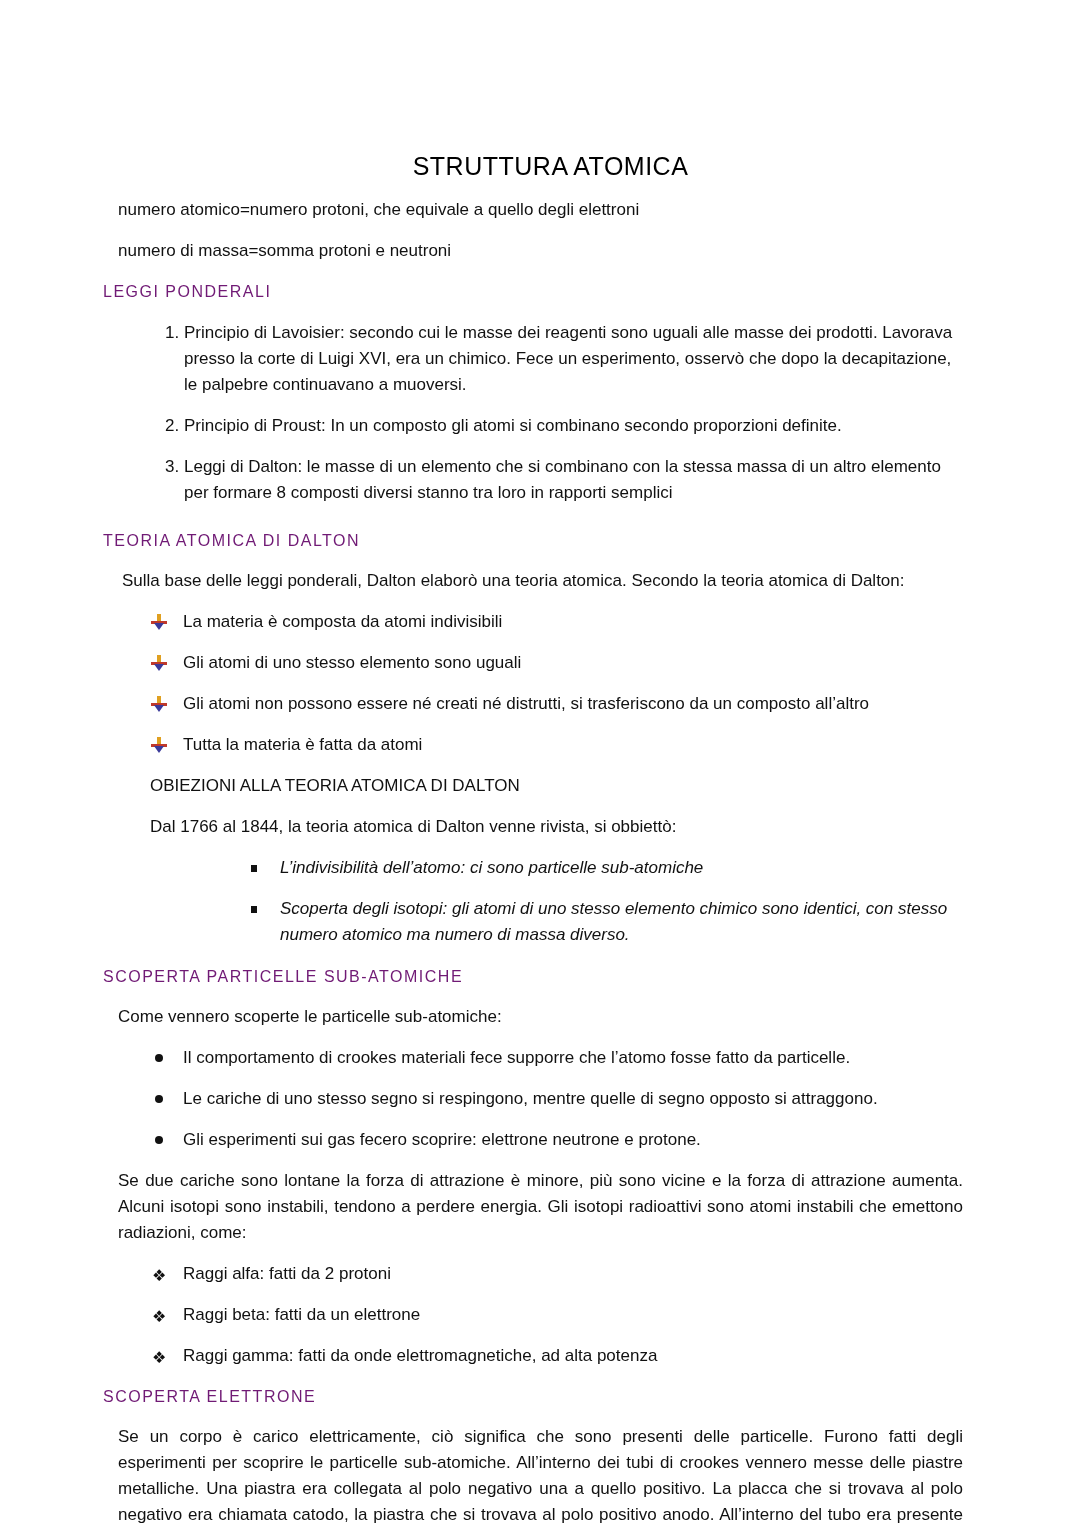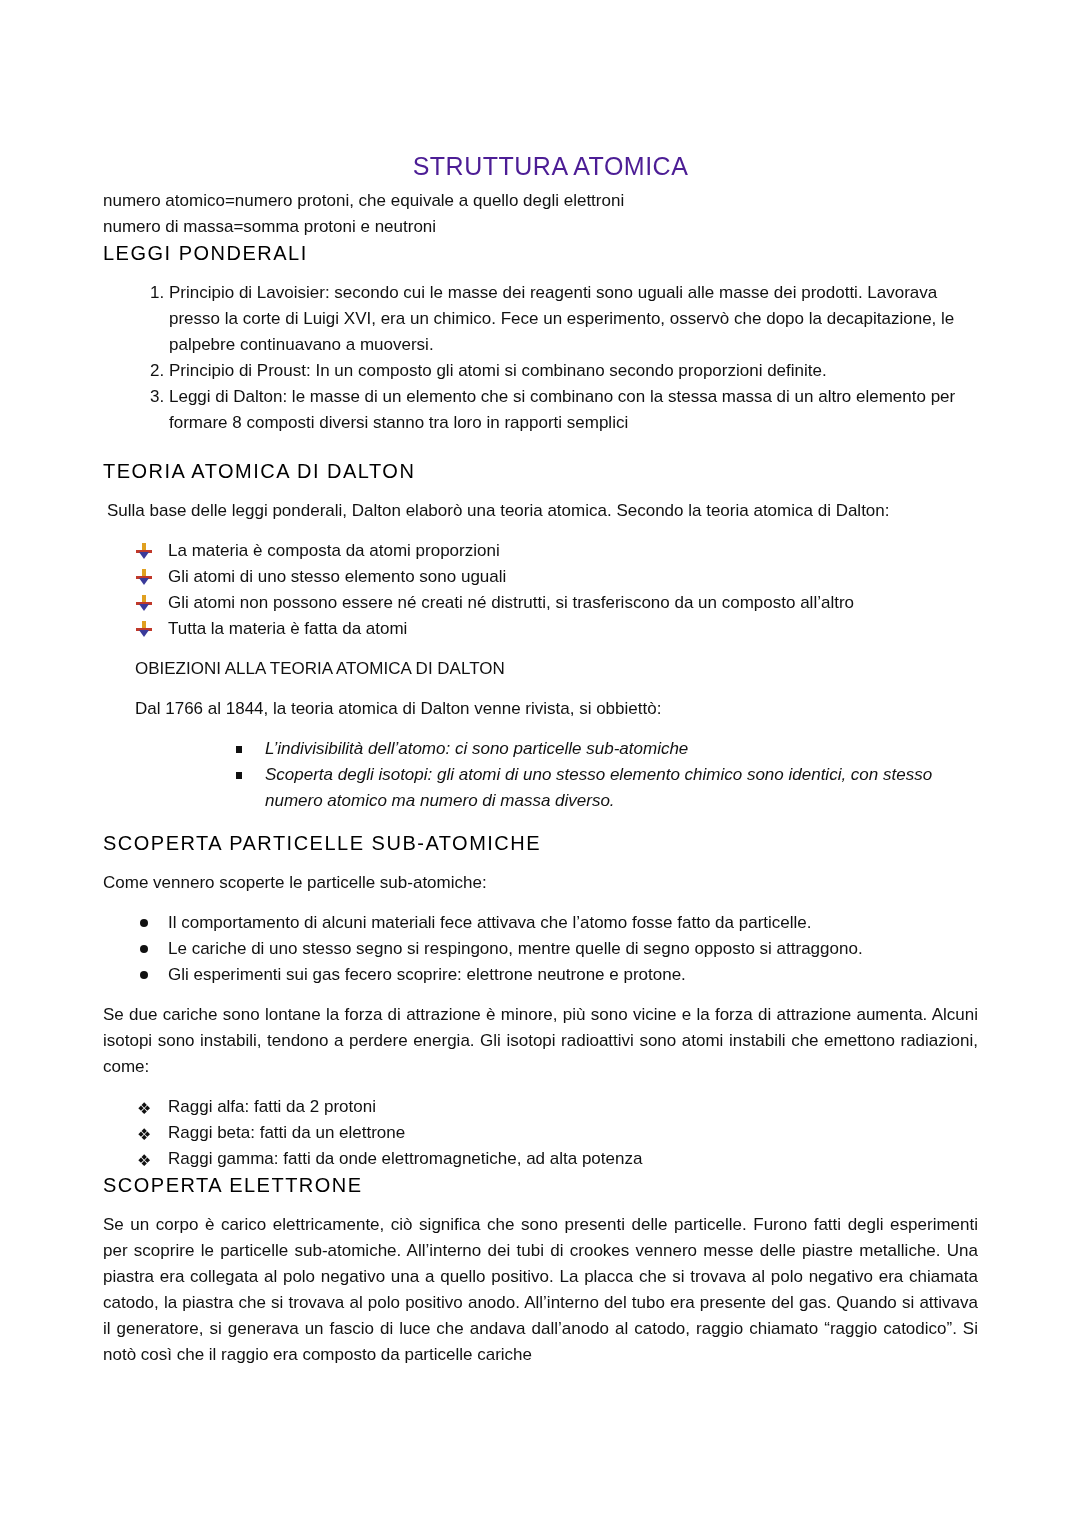--- a/index.html
+++ b/index.html
@@ -1,22 +1,22 @@
 <!DOCTYPE html>
 <html><head>
 <meta charset="utf-8">
 <style>
   html, body { margin: 0; padding: 0; background: #ffffff; }
   body { width: 1080px; height: 1527px; position: relative; overflow: hidden;
          font-family: "Liberation Sans", sans-serif; color: #111; }
   .page { position: absolute; left: 103px; top: 150px; width: 875px; }
-  .title { text-align: center; color: #4c1d95; font-size: 25px; letter-spacing: 0.5px;
+  .title { text-align: center; color: #000000; font-size: 25px; letter-spacing: 0.5px;
            margin: 0 0 6px 0; font-weight: normal; height: 32px; line-height: 32px; padding-left: 20px; }
-  p, li, .line { font-size: 17px; line-height: 26px; margin: 0; }
-  .h2 { color: #000000; font-size: 20px; letter-spacing: 1.5px; text-transform: uppercase; margin: 0; line-height: 26px; }
+  p, li, .line { font-size: 17px; line-height: 26px; margin: 15px; }
+  .h2 { color: #701a75; font-size: 16px; letter-spacing: 1.5px; text-transform: uppercase; margin: 0; line-height: 26px; }
   .justify { text-align: justify; }
   ol { margin: 14px 0 0 0; padding-left: 66px; }
   ol li { padding-left: 0; }
   ul { list-style: none; margin: 0; padding: 0; }
   .arrow-list li, .dia-list li, .dot-list li, .sq-list li { position: relative; }
   .arrow-list { padding-left: 65px; margin-top: 14px; }
   .arrow-list li .bul { position: absolute; left: -32px; top: 5px; width: 16px; height: 16px; }
   .sq-list { padding-left: 162px; margin-top: 14px; font-style: italic; }
   .sq-list li .bul { position: absolute; left: -29px; top: 10px; width: 6px; height: 7px; background: #111; }
   .dot-list { padding-left: 65px; margin-top: 14px; }
@@ -43,21 +43,21 @@
 
   <div class="h2" style="margin-top:22px;">TEORIA ATOMICA DI DALTON</div>
   <p class="sp14" style="padding-left:4px;">Sulla base delle leggi ponderali, Dalton elaborò una teoria atomica. Secondo la teoria atomica di Dalton:</p>
   <ul class="arrow-list">
     <li>
       <svg class="bul" viewBox="0 0 16 16">
           <rect x="6" y="0" width="4" height="8" fill="#e0a020"></rect>
           <rect x="0" y="7" width="16" height="3" fill="#c0392b"></rect>
           <polygon points="3,9 13,9 8,16" fill="#3a3a9a"></polygon>
         </svg>
-      <span>La materia è composta da atomi proporzioni</span>
+      <span>La materia è composta da atomi indivisibili</span>
     </li>
     <li>
       <svg class="bul" viewBox="0 0 16 16">
           <rect x="6" y="0" width="4" height="8" fill="#e0a020"></rect>
           <rect x="0" y="7" width="16" height="3" fill="#c0392b"></rect>
           <polygon points="3,9 13,9 8,16" fill="#3a3a9a"></polygon>
         </svg>
       <span>Gli atomi di uno stesso elemento sono uguali</span>
     </li>
     <li>
@@ -81,21 +81,21 @@
   <p class="sp14 indent32">OBIEZIONI ALLA TEORIA ATOMICA DI DALTON</p>
   <p class="sp14 indent32">Dal 1766 al 1844, la teoria atomica di Dalton venne rivista, si obbiettò:</p>
   <ul class="sq-list">
     <li><span class="bul"></span><span>L’indivisibilità dell’atomo: ci sono particelle sub-atomiche</span></li>
     <li><span class="bul"></span><span>Scoperta degli isotopi: gli atomi di uno stesso elemento chimico sono identici, con stesso numero atomico ma numero di massa diverso.</span></li>
   </ul>
 
   <div class="h2" style="margin-top:16px;">SCOPERTA PARTICELLE SUB-ATOMICHE</div>
   <p class="sp14">Come vennero scoperte le particelle sub-atomiche:</p>
   <ul class="dot-list">
-    <li><span class="bul"></span><span>Il comportamento di alcuni materiali fece attivava che l’atomo fosse fatto da particelle.</span></li>
+    <li><span class="bul"></span><span>Il comportamento di crookes materiali fece supporre che l’atomo fosse fatto da particelle.</span></li>
     <li><span class="bul"></span><span> Le cariche di uno stesso segno si respingono, mentre quelle di segno opposto si attraggono.</span></li>
     <li><span class="bul"></span><span> Gli esperimenti sui gas fecero scoprire: elettrone neutrone e protone.</span></li>
   </ul>
   <p class="sp14 justify">Se due cariche sono lontane la forza di attrazione è minore, più sono vicine e la forza di attrazione aumenta. Alcuni isotopi sono instabili, tendono a perdere energia. Gli isotopi radioattivi sono atomi instabili che emettono radiazioni, come:</p>
   <ul class="dia-list">
     <li><span class="bul">❖</span><span>Raggi alfa: fatti da 2 protoni</span></li>
     <li><span class="bul">❖</span><span>Raggi beta: fatti da un elettrone</span></li>
     <li><span class="bul">❖</span><span>Raggi gamma: fatti da onde elettromagnetiche, ad alta potenza</span></li>
   </ul>
 

